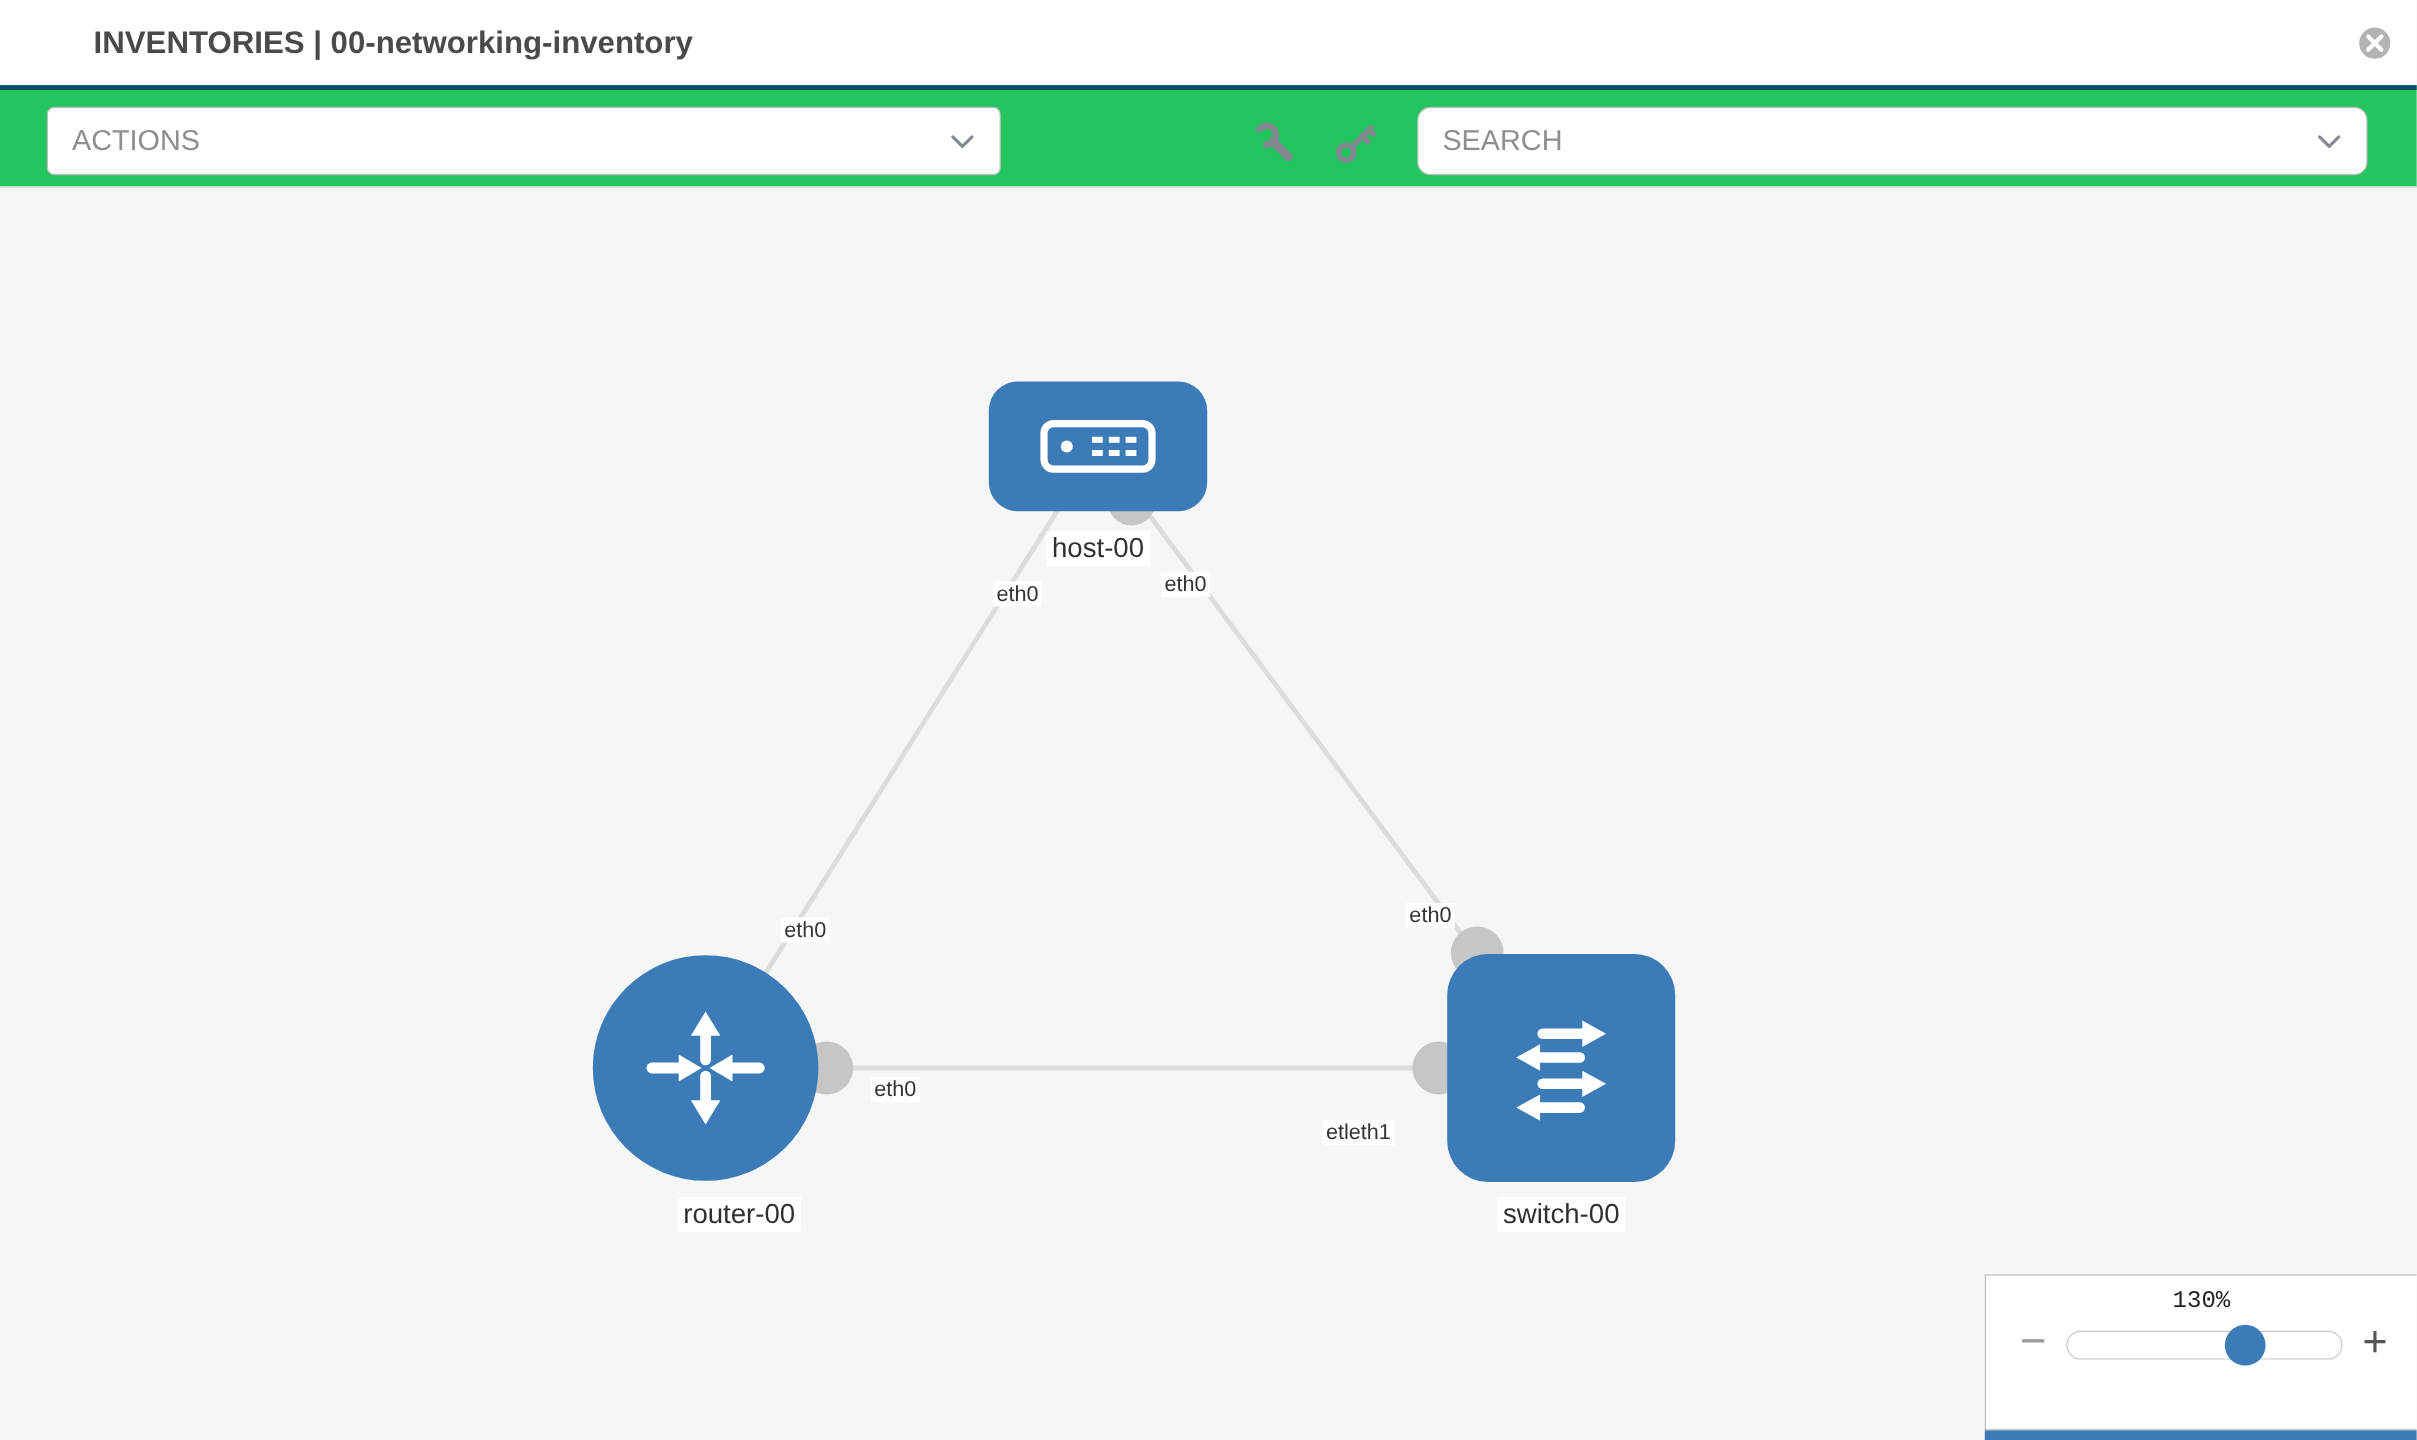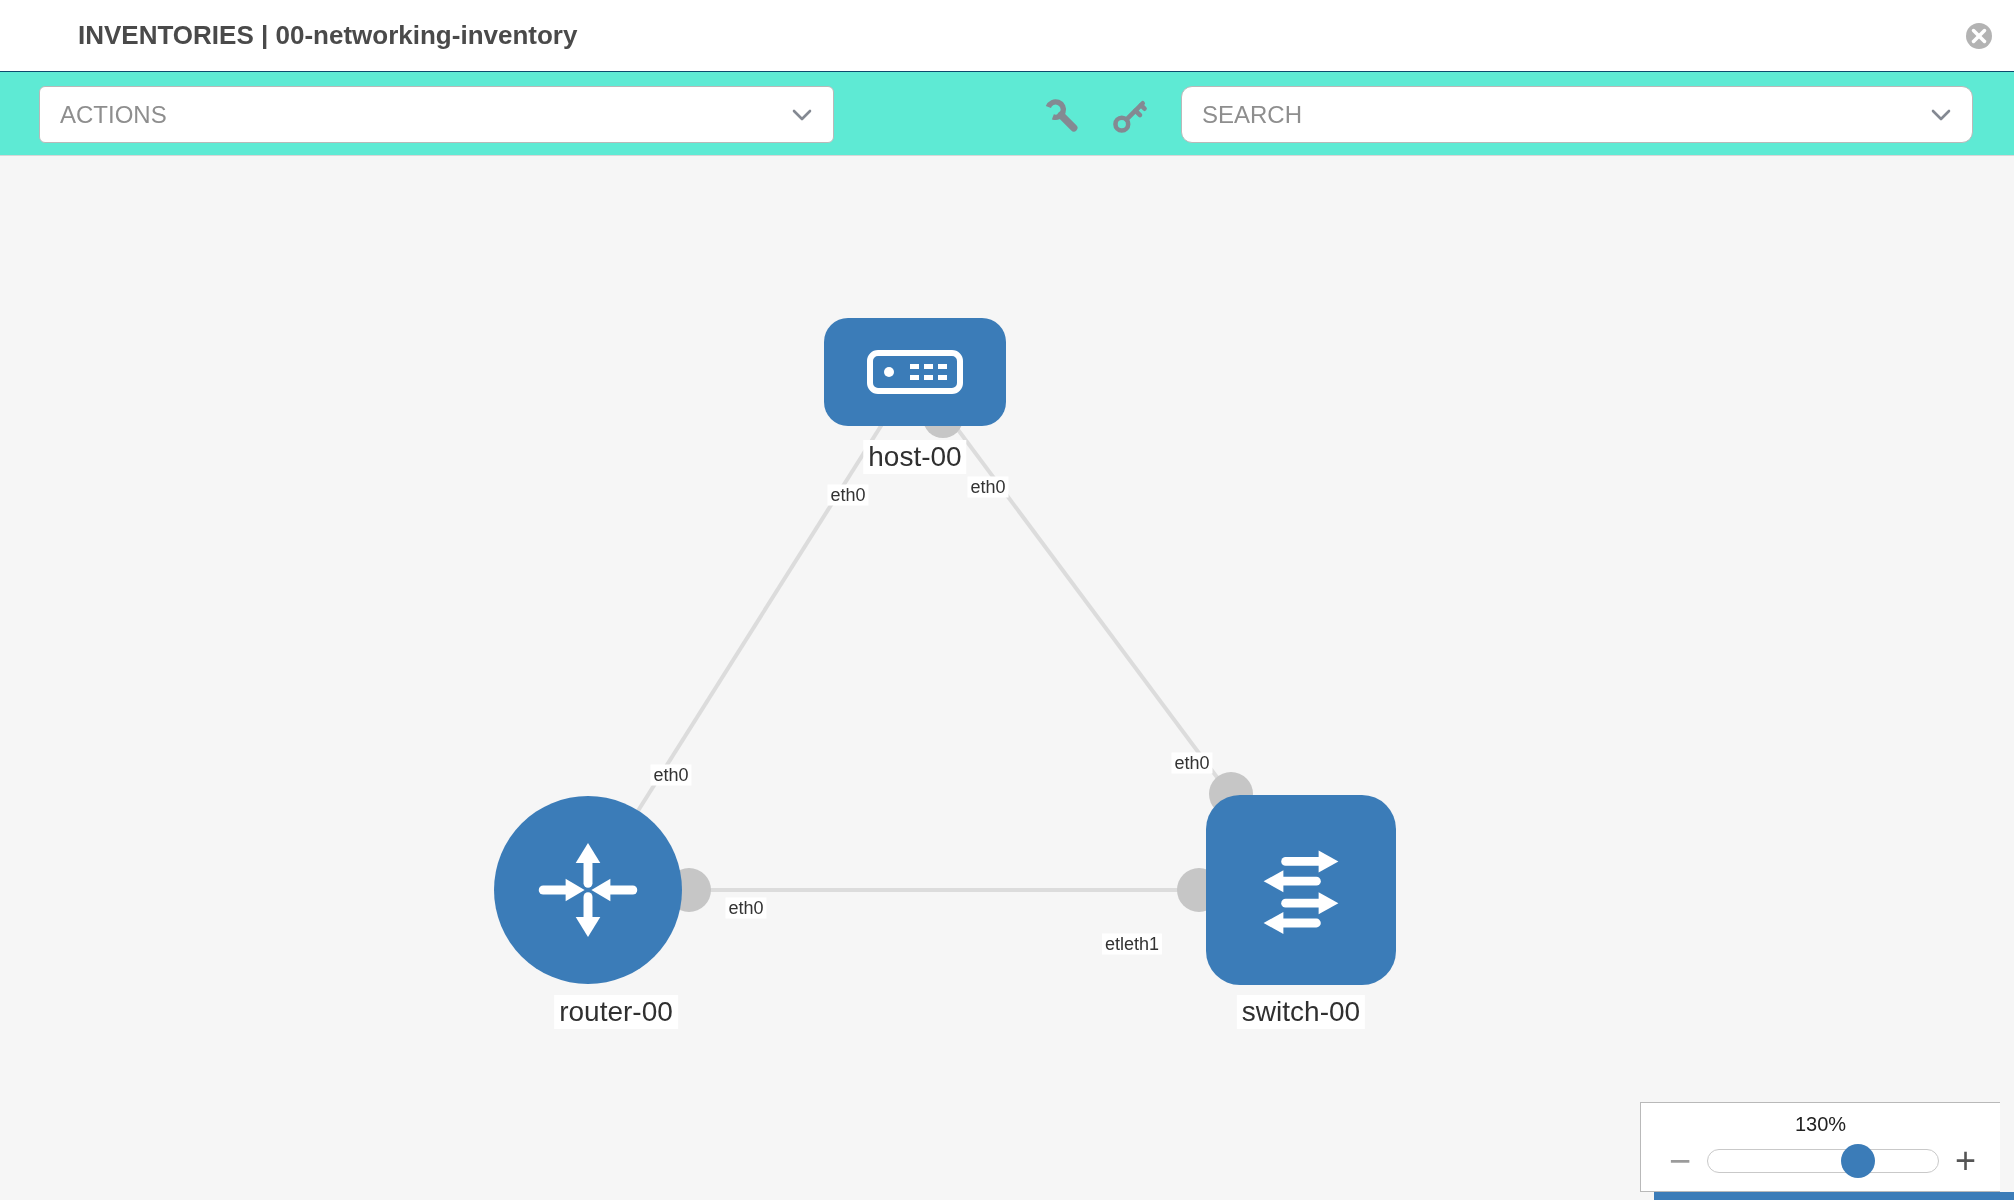--- a/index.html
+++ b/index.html
@@ -22,22 +22,22 @@
     font-size: 26px; font-weight: 700; color: #4a4a4a;
   }
   .close-btn {
     position: absolute; right: 20px; top: 21px;
     width: 30px; height: 30px; cursor: pointer;
   }
 
   
   .toolbar {
     position: absolute; top: 71px; left: 0; right: 0; height: 85px;
-    background: #5eead4;
-    border-top: 1px solid #0c4a6e;
+    background: #22c55e;
+    border-top: 4px solid #0c4a6e;
     border-bottom: 1px solid #d7d7d7;
   }
   .dropdown {
     position: absolute; top: 14px; height: 57px;
     background: #ffffff;
     border: 1px solid #b9b9b9;
     border-radius: 6px;
     display: flex; align-items: center; justify-content: space-between;
     padding: 0 20px;
     cursor: pointer;
@@ -69,38 +69,38 @@
     background: var(--node-blue, #3b7cb8);
     display: flex; align-items: center; justify-content: center;
     cursor: pointer;
   }
   .node.host   { left: 824px;  top: 161px; width: 182px; height: 108px; border-radius: 24px; }
   .node.router { left: 494px;  top: 639px; width: 188px; height: 188px; border-radius: 50%; }
   .node.switch { left: 1206px; top: 638px; width: 190px; height: 190px; border-radius: 34px; }
 
   .node-label {
     position: absolute; transform: translate(-50%, -50%);
-    font-size: 28px; color: #303030;
+    font-size: 23px; color: #303030;
     background: #ffffff; padding: 1px 5px;
     white-space: nowrap;
   }
   .eth-label {
     position: absolute; transform: translate(-50%, -50%);
     font-size: 18px; color: #333333;
     background: #ffffff; padding: 0 3px;
     white-space: nowrap;
     margin-top: 24px;
   }
 
   
   .zoom-panel {
-    position: absolute; right: 14px; bottom: 8px;
-    width: 360px; height: 90px;
-    background: #ffffff;
-    border: 1px solid #b9b9b9; border-right: none;
+    position: absolute; right: 0; bottom: 8px;
+    width: 360px; height: 130px;
+    background: #ffffff;
+    border: 1px solid #b9b9b9; border-right: none; font-family: Liberation Mono, monospace;
   }
   .zoom-level {
     text-align: center; margin-top: 10px;
     font-size: 20px; color: #222222;
   }
   .zoom-row {
     display: flex; align-items: center;
     padding: 6px 24px 0 28px;
   }
   .zoom-minus {

